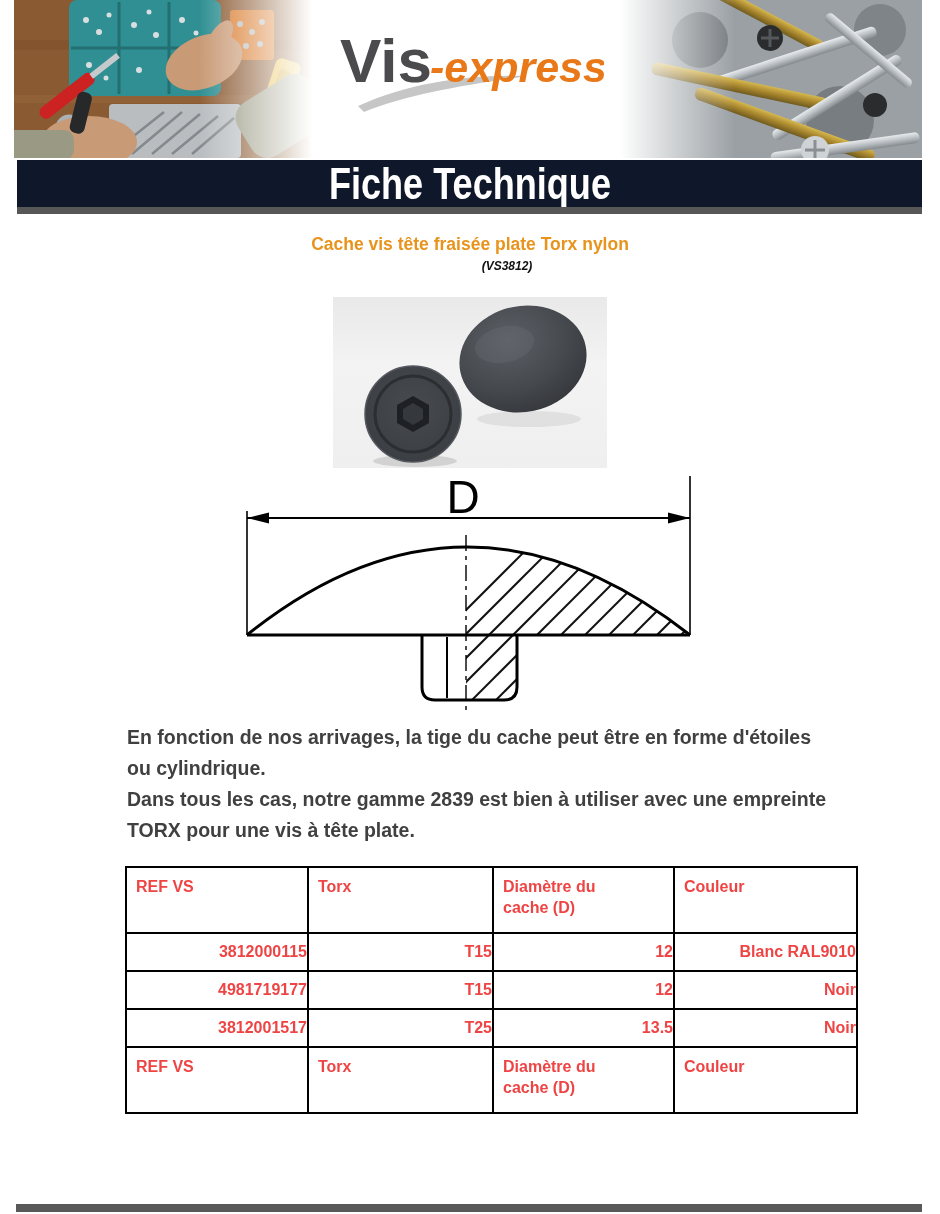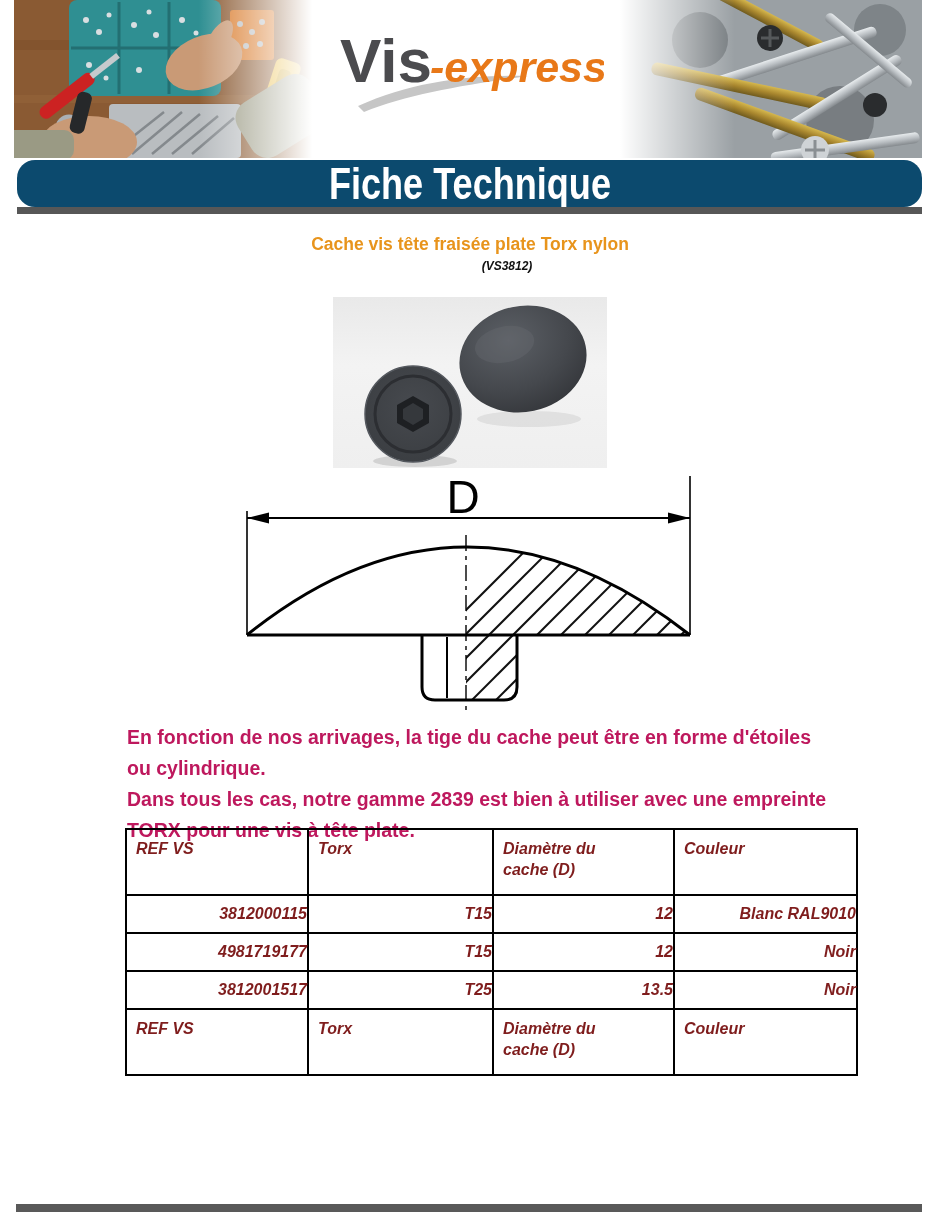--- a/index.html
+++ b/index.html
@@ -29,25 +29,25 @@
           font-style:italic;font-weight:700;font-size:12px;color:#111;margin-left:37px;}
 
   
   #prod-photo{position:absolute;left:333px;top:297px;width:274px;height:171px;}
 
   
   #diagram{position:absolute;left:233px;top:473px;width:470px;height:245px;}
 
   
   #descr{position:absolute;left:127px;top:722px;width:700px;
-         font-weight:700;font-size:19.5px;line-height:31px;color:#be185d;}
-
-  
-  #spec-table{position:absolute;left:125px;top:828px;border-collapse:collapse;
-         table-layout:fixed;font-weight:700;font-size:16px;color:#7f1d1d;font-style:italic;}
+         font-weight:700;font-size:19.5px;line-height:31px;color:#404040;}
+
+  
+  #spec-table{position:absolute;left:125px;top:866px;border-collapse:collapse;
+         table-layout:fixed;font-weight:700;font-size:16px;color:#ef4444;}
   #spec-table th,#spec-table td{border:2px solid #000;padding:0 0 0 9px;text-align:left;}
   #spec-table th{height:55px;vertical-align:top;padding-top:9px;font-size:16px;}
   #spec-table td{height:36px;vertical-align:middle;text-align:right;}
   .c1{width:171px;} .c2{width:174px;} .c3{width:170px;} .c4{width:172px;}
   .hdr-wrap{display:inline-block;max-width:112px;line-height:1.3;}
 
   
   #bottom-bar{position:absolute;left:16px;top:1204px;width:906px;height:8px;background:#595959;}
 </style>
 </head>
@@ -189,21 +189,21 @@
   </div>
 
   <div id="logo">
     <svg width="268" height="112" viewBox="0 0 268 112">
       <path d="M22,88 C 75,64 135,56 192,58 C 135,66 72,76 28,94 Z" fill="#c6c6c6"></path>
       <text x="4" y="64" font-family="Liberation Sans, sans-serif" font-weight="bold" font-size="62" fill="#4b4b4e">Vis</text>
       <text x="94" y="64" font-family="Liberation Sans, sans-serif" font-weight="bold" font-style="italic" font-size="43" fill="#e87818">-express</text>
     </svg>
   </div>
 
-  <div id="banner" style="background:#0c4a6e;border-radius:18px;">
+  <div id="banner" style="background:#0f172a;">
     <span class="txt">Fiche Technique</span>
   </div>
   <div id="banner-underbar"></div>
 
   <div id="prod-title" style="color:#e8941c;">Cache vis tête fraisée plate Torx nylon</div>
   <div id="prod-ref">(VS3812)</div>
 
   <div id="prod-photo">
     <svg width="274" height="171" viewBox="0 0 274 171">
       <defs>

